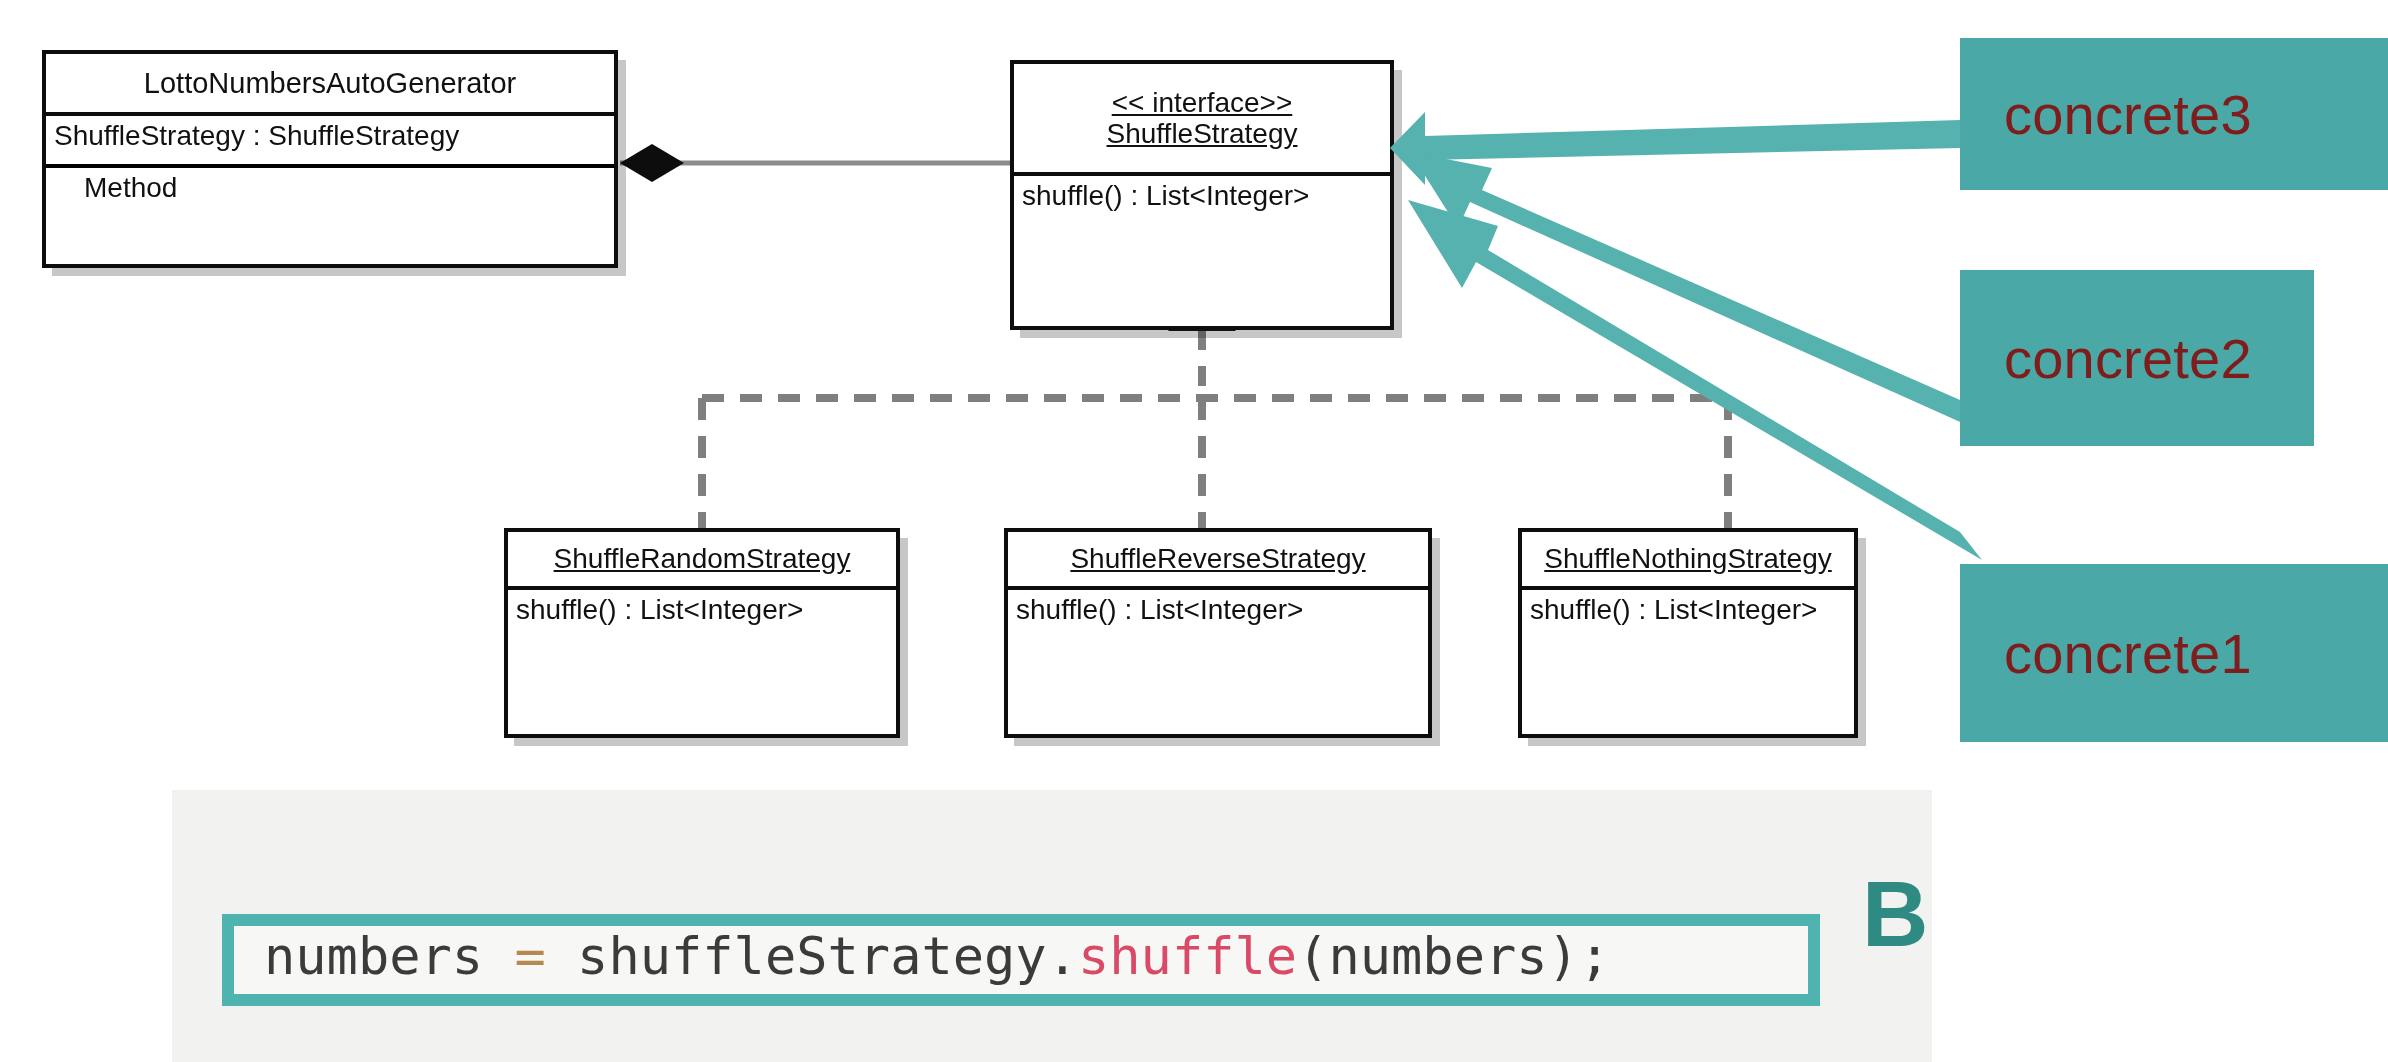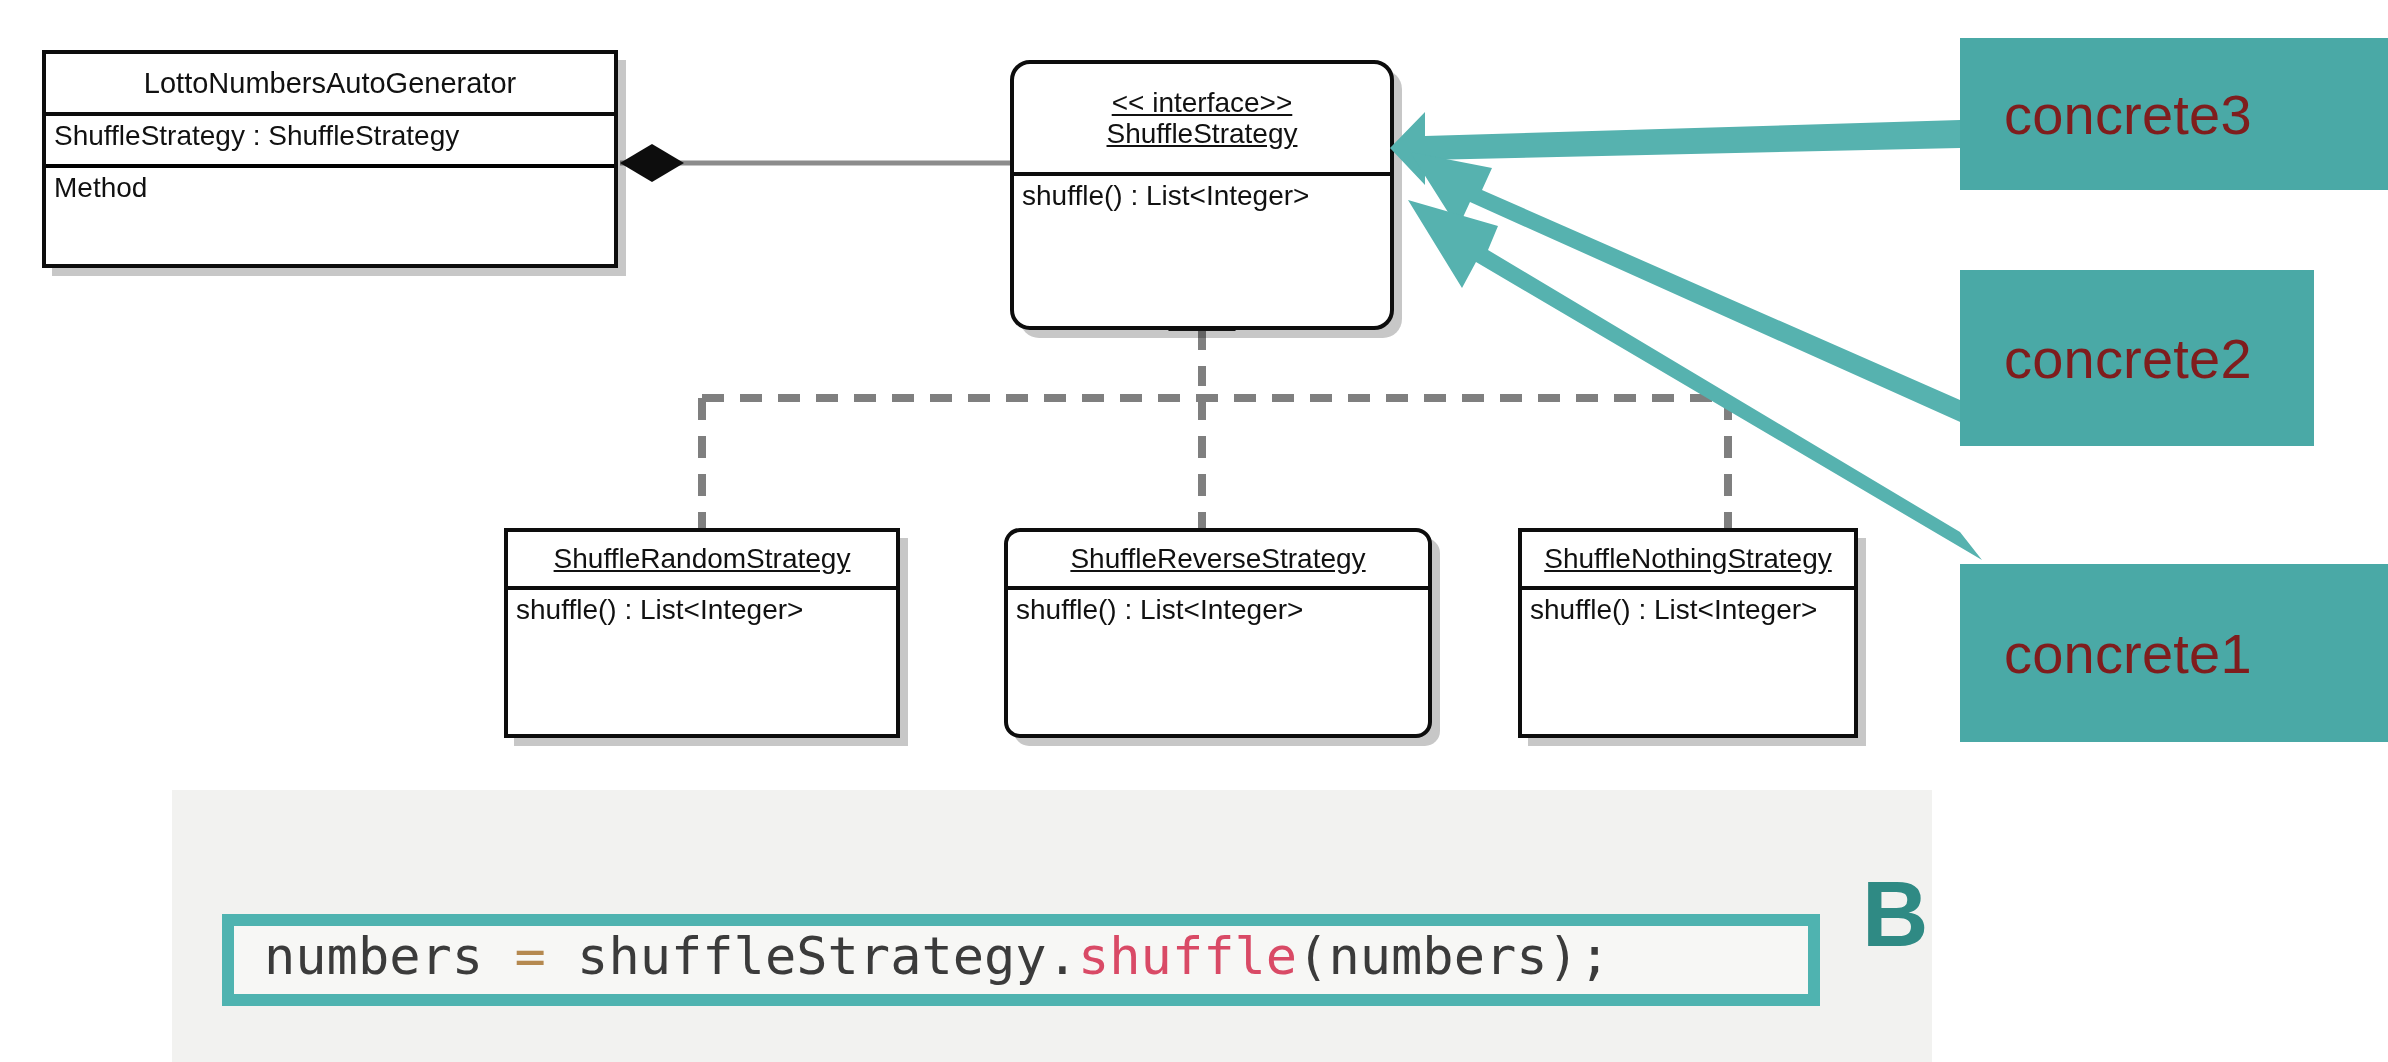--- a/index.html
+++ b/index.html
@@ -139,45 +139,45 @@
   <polygon points="1202,268 1231,328 1173,328" fill="#ffffff" stroke="#1a1a1a" stroke-width="6"></polygon>
 </svg>
 
 <div class="uml-box" style="left:42px; top:50px; width:576px; height:218px;">
   <div class="uml-header bold-title" style="height:62px;">
     <span>LottoNumbersAutoGenerator</span>
   </div>
   <div class="uml-row divider" style="height:52px;">
     <span>ShuffleStrategy : ShuffleStrategy</span>
   </div>
-  <div class="uml-row" style="height:96px;">
+  <div class="uml-row" style="height:96px;margin-left:30px;">
     <span>Method</span>
   </div>
 </div>
 
-<div class="uml-box" style="left:1010px; top:60px; width:384px; height:270px;border-radius:20px;">
+<div class="uml-box" style="left:1010px; top:60px; width:384px; height:270px;">
   <div class="uml-header iface-title" style="height:112px;">
     <span>&lt;&lt; interface&gt;&gt;</span>
     <span>ShuffleStrategy</span>
   </div>
   <div class="uml-row" style="height:150px;">
     <span>shuffle() : List&lt;Integer&gt;</span>
   </div>
 </div>
 
 <div class="uml-box" style="left:504px; top:528px; width:396px; height:210px;">
   <div class="uml-header under-title" style="height:58px;">
     <span>ShuffleRandomStrategy</span>
   </div>
   <div class="uml-row" style="height:148px;">
     <span>shuffle() : List&lt;Integer&gt;</span>
   </div>
 </div>
 
-<div class="uml-box" style="left:1004px; top:528px; width:428px; height:210px;border-radius:16px;">
+<div class="uml-box" style="left:1004px; top:528px; width:428px; height:210px;">
   <div class="uml-header under-title" style="height:58px;">
     <span>ShuffleReverseStrategy</span>
   </div>
   <div class="uml-row" style="height:148px;">
     <span>shuffle() : List&lt;Integer&gt;</span>
   </div>
 </div>
 
 <div class="uml-box" style="left:1518px; top:528px; width:340px; height:210px;">
   <div class="uml-header under-title" style="height:58px;">

